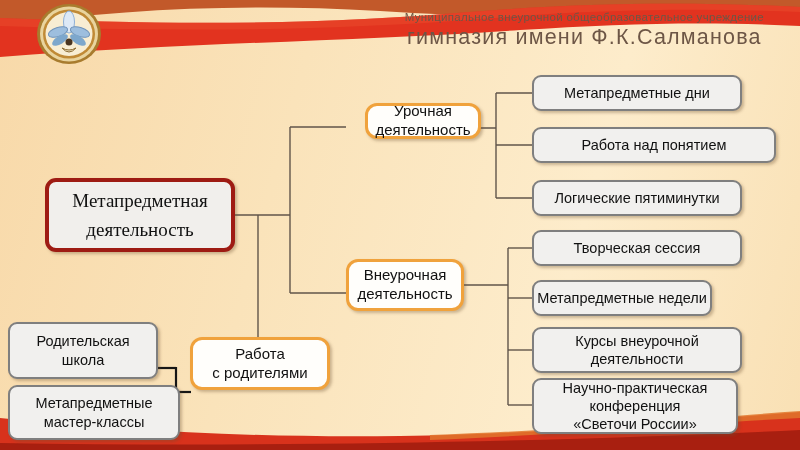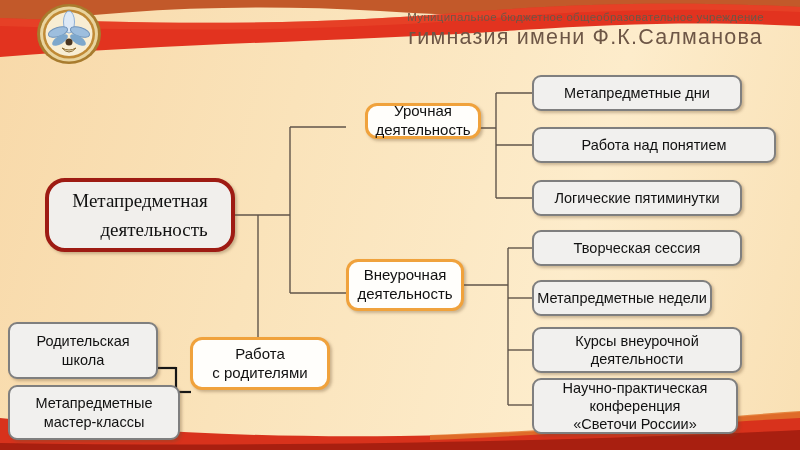--- a/index.html
+++ b/index.html
@@ -32,26 +32,25 @@
     font-size:14.5px;
   }
   .branch{
     border:3px solid #f0a23c;
     border-radius:12px;
     background:#fffefb;
     font-size:15px;
   }
   .root{
     border:4px solid #9e1b13;
-    border-radius:20px;
+    border-radius:11px;
     background:#f1efec;
     font-family:"Liberation Serif", serif;
     font-size:19px;
     line-height:1.55;
-    text-align:right;
   }
   #header-text{
     position:absolute;top:11px;right:36px;z-index:3;
     text-align:center;color:#6d5646;
   }
   #header-line1{font-size:11.5px;letter-spacing:.3px;}
   #header-line2{font-size:21.5px;letter-spacing:1.2px;margin-top:2px;}
   #logo{position:absolute;left:36px;top:2px;z-index:3;}
 </style>
 </head>
@@ -81,21 +80,21 @@
     <ellipse cx="33" cy="20" rx="5.5" ry="11" fill="#dde9f6" stroke="#8fb0d6" stroke-width="1"></ellipse>
     <ellipse cx="22" cy="30" rx="10" ry="4.5" fill="#9dbede" stroke="#6f93bb" stroke-width="1" transform="rotate(-18 22 30)"></ellipse>
     <ellipse cx="44" cy="30" rx="10" ry="4.5" fill="#9dbede" stroke="#6f93bb" stroke-width="1" transform="rotate(18 44 30)"></ellipse>
     <ellipse cx="24" cy="38" rx="9" ry="4" fill="#7da7cc" transform="rotate(-32 24 38)"></ellipse>
     <ellipse cx="42" cy="38" rx="9" ry="4" fill="#7da7cc" transform="rotate(32 42 38)"></ellipse>
     <circle cx="33" cy="40" r="3.5" fill="#4a3520"></circle>
     <path d="M26,46 Q33,50 40,46 Q33,54 26,46 Z" fill="#efe2c0" stroke="#8a6a30" stroke-width="1"></path>
   </svg>
 
   <div id="header-text">
-    <div id="header-line1">Муниципальное бюджетное общеобразовательное учреждение</div>
+    <div id="header-line1">Муниципальное внеурочной общеобразовательное учреждение</div>
     <div id="header-line2">гимназия имени Ф.К.Салманова</div>
   </div>
 
   <svg id="connectors" class="layer" width="800" height="450" viewBox="0 0 800 450">
     <g stroke="#60554a" stroke-width="1.4" fill="none">
       <path d="M235,215 H290"></path>
       <path d="M290,127 V293"></path>
       <path d="M290,127 H346"></path>
       <path d="M290,293 H346"></path>
       <path d="M462,128 H496"></path>

